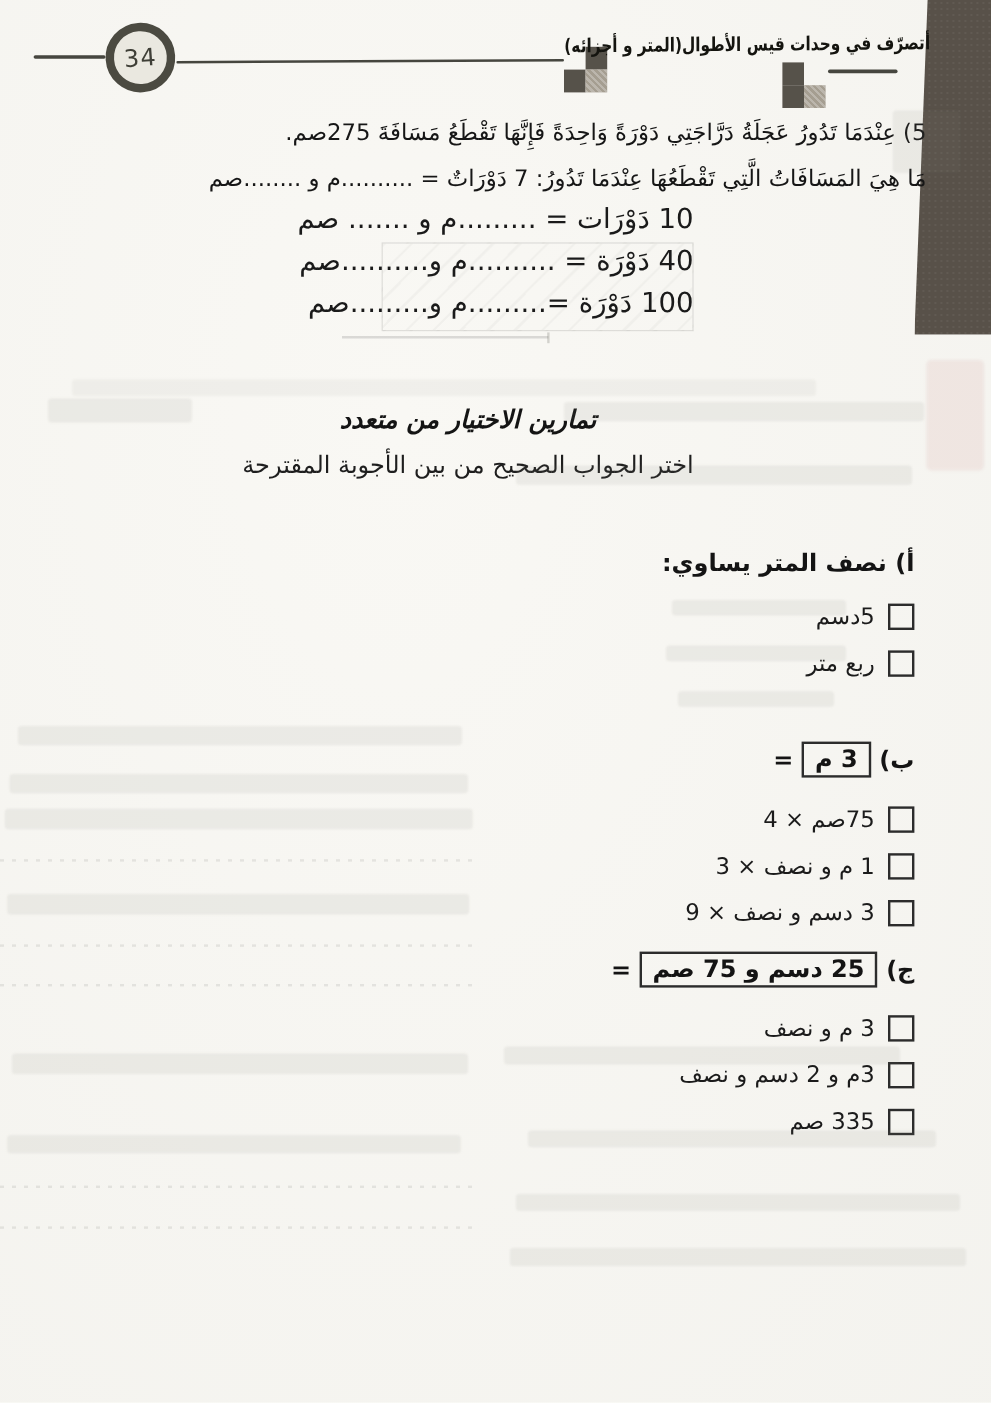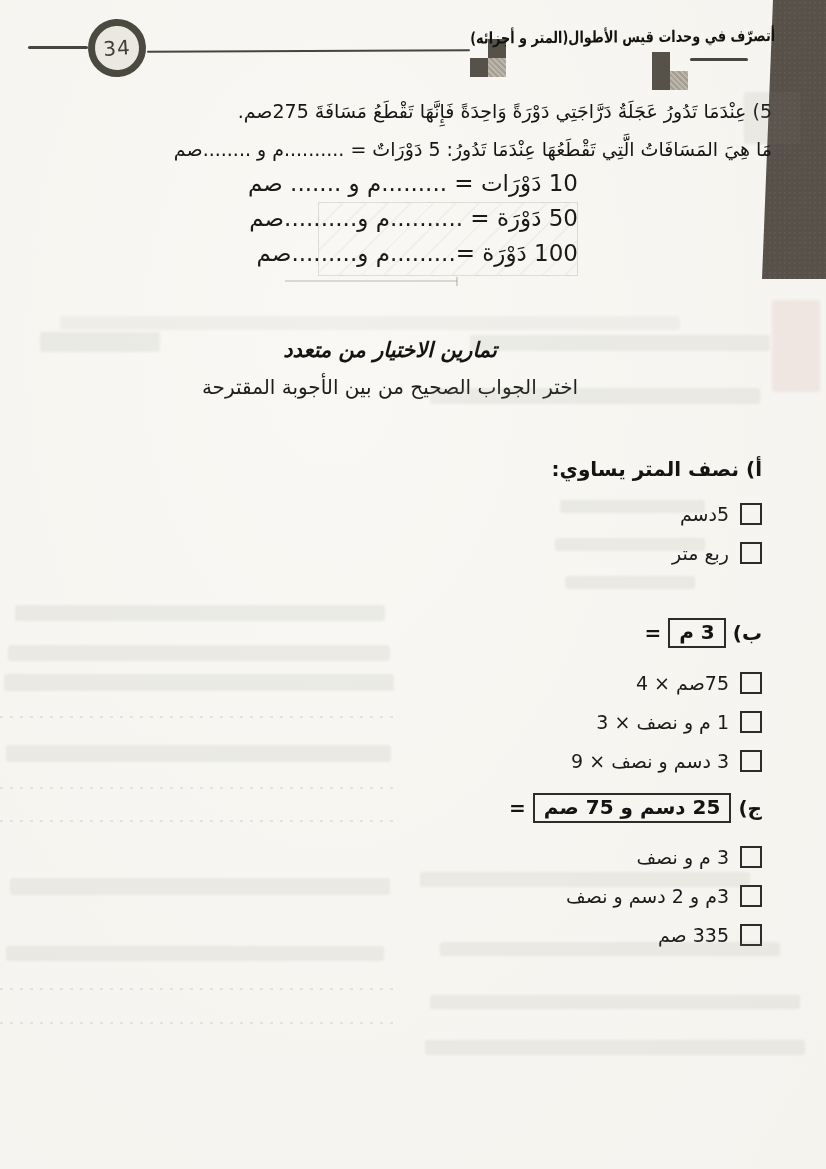--- a/index.html
+++ b/index.html
@@ -123,26 +123,26 @@
   <div class="abs checker" style="left:652px;top:52px;z-index:1;">
     <span class="c c-dark" style="left:0;top:0;"></span>
     <span class="c c-dark" style="left:0;top:19px;"></span>
     <span class="c c-gray" style="left:18px;top:19px;"></span>
   </div>
   <div class="abs rule" style="left:690px;top:58px;width:58px;"></div>
 
   <div class="abs scan-bar"></div>
 
   <div class="abs p5 nowrap" style="top:100px;right:54px;margin-left:12px;">5) عِنْدَمَا تَدُورُ عَجَلَةُ دَرَّاجَتِي دَوْرَةً وَاحِدَةً فَإِنَّهَا تَقْطَعُ مَسَافَةَ 275صم.</div>
-  <div class="abs p5 nowrap" style="top:138px;right:54px;">مَا هِيَ المَسَافَاتُ الَّتِي تَقْطَعُهَا عِنْدَمَا تَدُورُ: 5 دَوْرَاتٌ = ..........م و ........صم</div>
+  <div class="abs p5 nowrap" style="top:138px;right:54px;">مَا هِيَ المَسَافَاتُ الَّتِي تَقْطَعُهَا عِنْدَمَا تَدُورُ: 7 دَوْرَاتٌ = ..........م و ........صم</div>
 
   <div class="abs ghost-box"></div>
 
   <div class="abs rot nowrap" style="top:170px;right:248px;">10 دَوْرَات = .........م و ....... صم</div>
-  <div class="abs rot nowrap" style="top:205px;right:248px;">50 دَوْرَة = ..........م و..........صم</div>
+  <div class="abs rot nowrap" style="top:205px;right:248px;">40 دَوْرَة = ..........م و..........صم</div>
   <div class="abs rot nowrap" style="top:240px;right:248px;">100 دَوْرَة =.........م و.........صم</div>
 
   <div class="abs ghost-arrow"></div>
 
   <div class="abs mcq-head">
     <div class="mcq-title">تمارين الاختيار من متعدد</div>
     <div class="mcq-sub">اختر الجواب الصحيح من بين الأجوبة المقترحة</div>
   </div>
 
   <div class="abs qblock" style="top:457px;">

